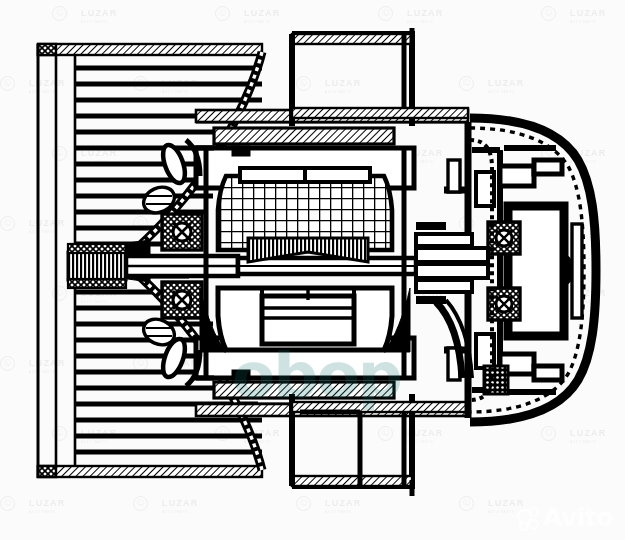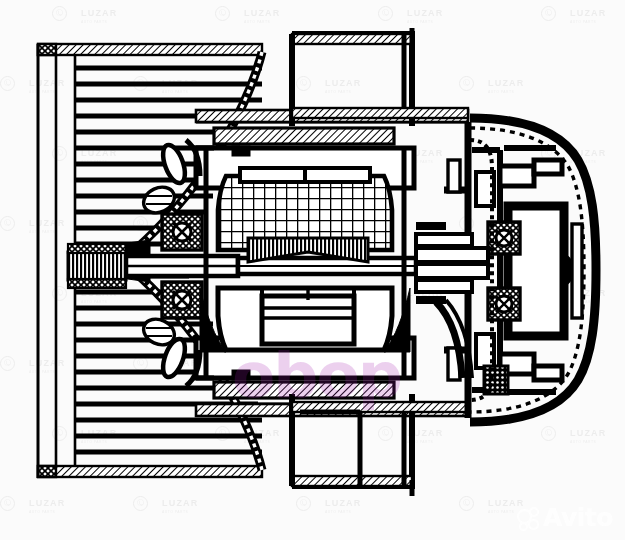--- a/index.html
+++ b/index.html
@@ -10,21 +10,21 @@
   
   .wm-layer{position:absolute;left:0;top:0;width:625px;height:540px;pointer-events:none;}
   .wm{position:absolute;display:flex;align-items:center;gap:14px;opacity:.10;}
   .wm .wm-badge{width:13px;height:13px;border-radius:50%;border:1.4px solid #6f6f6f;
     display:flex;align-items:center;justify-content:center;font-size:7px;color:#6f6f6f;}
   .wm .wm-text{font-size:9px;letter-spacing:1.2px;font-weight:700;color:#6f6f6f;line-height:1;}
   .wm .wm-sub{font-size:3.4px;letter-spacing:.5px;color:#6f6f6f;display:block;}
 
   
   .obop{position:absolute;left:232px;top:344px;font-size:63px;font-weight:700;
-    color:#a21caf;opacity:.20;letter-spacing:-2px;line-height:1;pointer-events:none;
+    color:#0f766e;opacity:.20;letter-spacing:-2px;line-height:1;pointer-events:none;
     font-family:"DejaVu Sans",sans-serif;}
 
   
   .avito{position:absolute;right:12px;bottom:10px;display:flex;align-items:center;gap:4px;
     pointer-events:none;opacity:.92;}
   .avito .dots{position:relative;width:22px;height:22px;}
   .avito .dots i{position:absolute;border-radius:50%;border:2.2px solid #ffffff;display:block;}
   .avito .d1{width:11px;height:11px;left:0;top:2px;}
   .avito .d2{width:6px;height:6px;left:12px;top:0px;}
   .avito .d3{width:7px;height:7px;left:11px;top:12px;}

